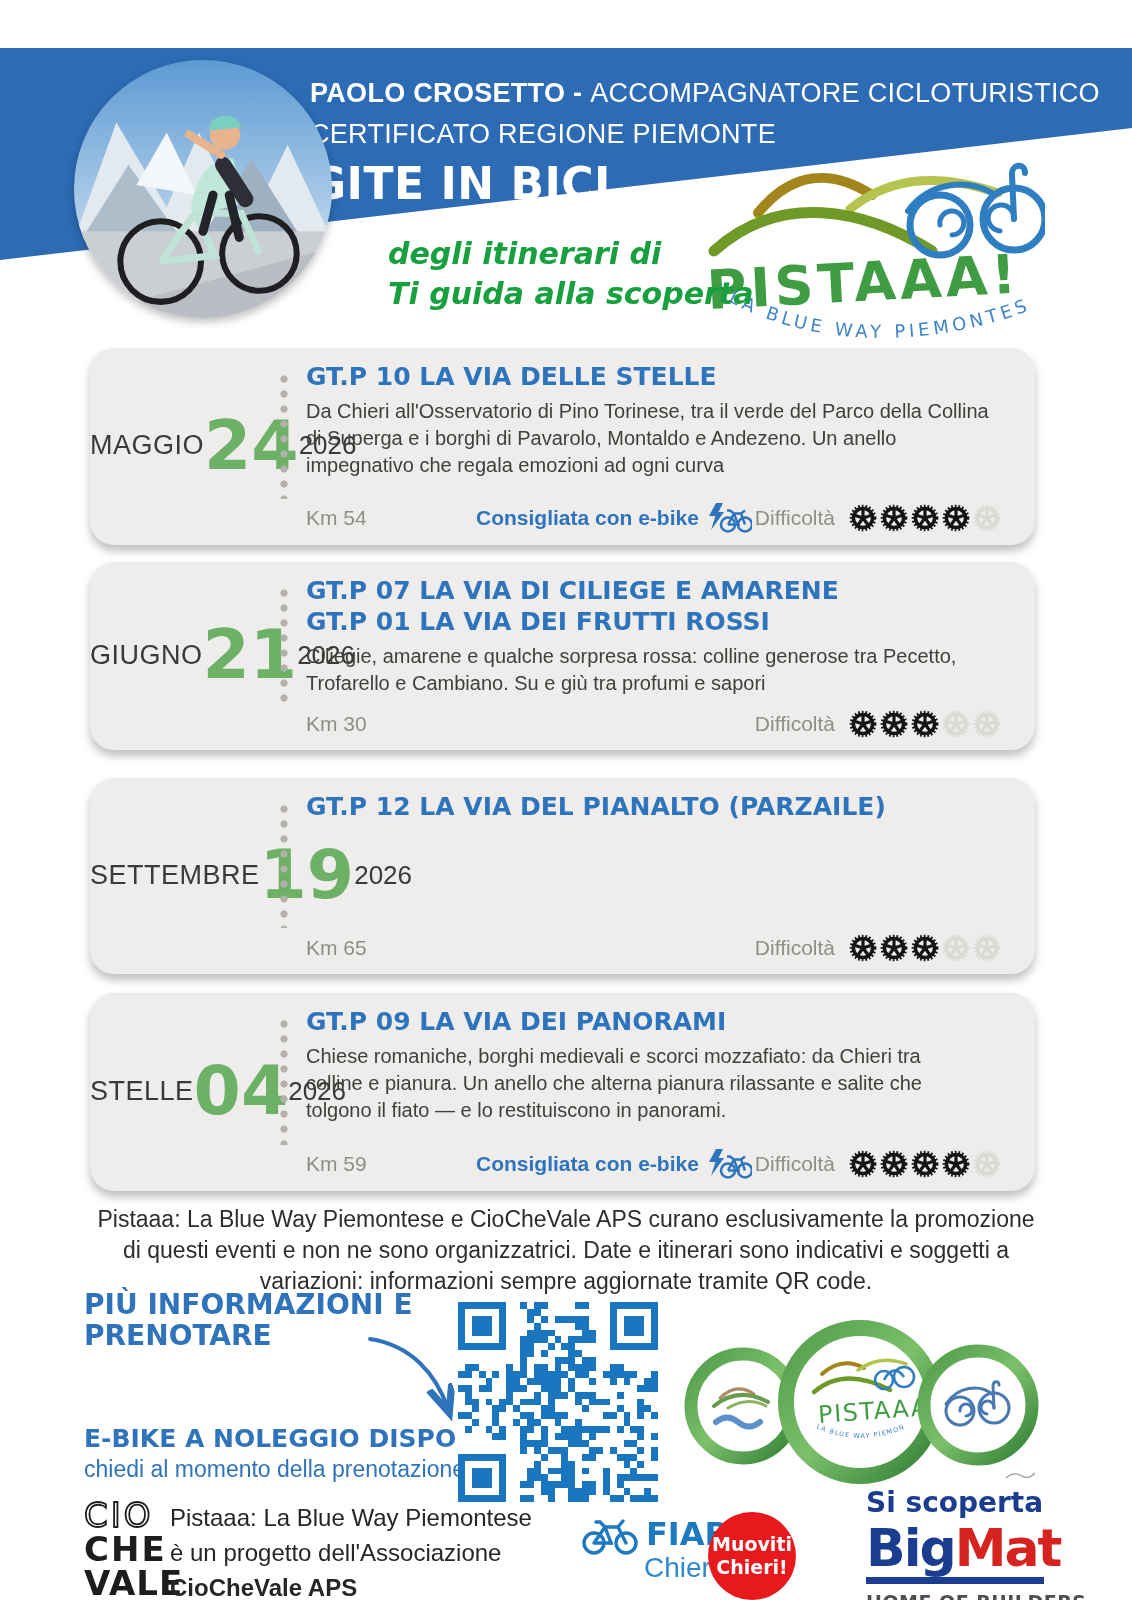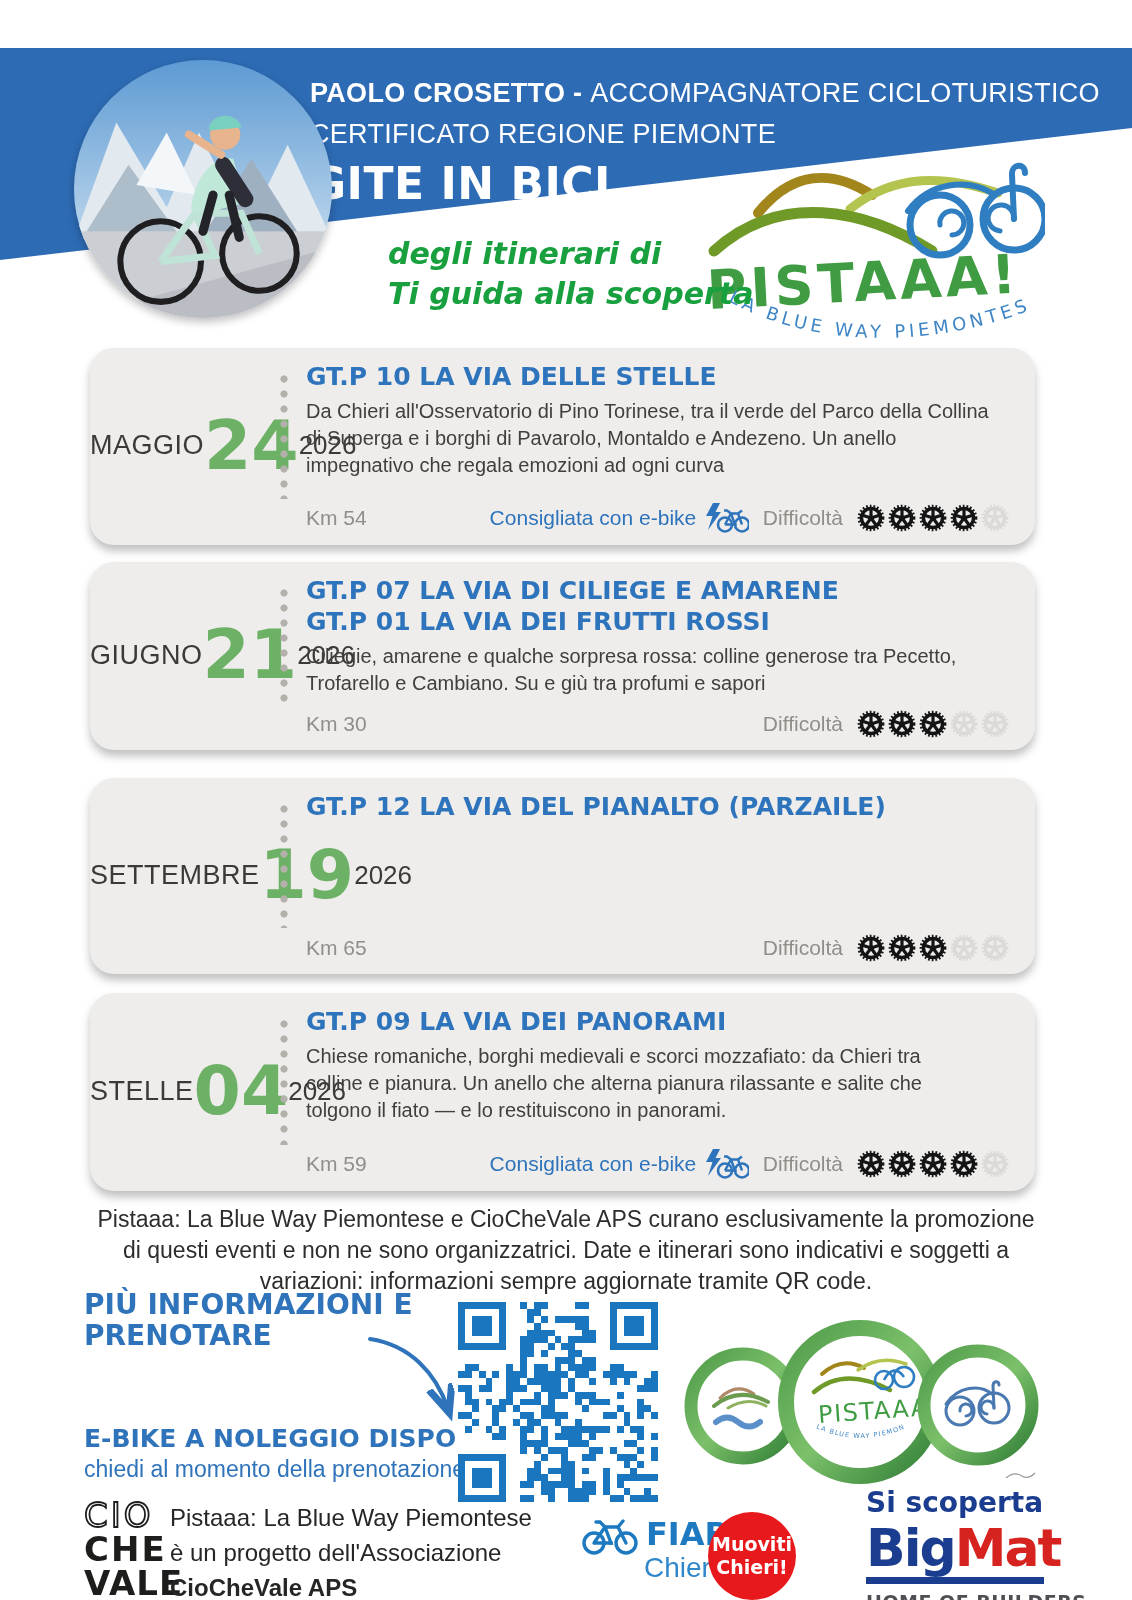--- a/index.html
+++ b/index.html
@@ -35,24 +35,24 @@
   .month{font-size:27px;color:#3b3a38;letter-spacing:.5px;}
   .day{font-family:"DejaVu Sans",sans-serif;font-size:68px;font-weight:800;color:#6db167;line-height:70px;}
   .year{font-size:26px;color:#3b3a38;}
   .dotcol{width:8px;flex:0 0 8px;margin:26px 6px 46px 0;
           background-image:radial-gradient(circle at 4px 5px,#b4b1ac 3.3px,rgba(0,0,0,0) 3.9px);
           background-size:8px 15px;background-repeat:repeat-y;}
   .content{flex:1;position:relative;padding:13px 26px 12px 12px;}
   .etitle{font-family:"DejaVu Sans",sans-serif;font-size:25px;font-weight:700;color:#2e74bc;line-height:31px;}
   .edesc{font-size:20px;color:#403f3c;line-height:27px;margin-top:6px;}
   .c4 .edesc{max-width:648px;}
-  .efoot{position:absolute;left:12px;right:26px;bottom:12px;display:flex;align-items:center;}
+  .efoot{position:absolute;left:12px;right:34px;bottom:12px;display:flex;align-items:center;}
   .km{font-size:21px;color:#8f8e89;flex:0 0 170px;}
-  .ebikewrap{flex:1;display:flex;justify-content:center;align-items:center;gap:7px;
-             color:#2e74bc;font-size:21px;font-weight:400;}
+  .ebikewrap{flex:1;display:flex;align-items:center;gap:7px;
+             color:#2e74bc;font-size:21px;font-weight:700;}
   .ebike-ic{width:46px;height:30px;color:#2e74bc;}
   .dlabel{font-size:21px;color:#8f8e89;margin-right:14px;}
   .gears{display:flex;gap:3px;}
   .gear{width:28px;height:28px;color:#dcdad6;}
   .gear.on{color:#141414;}
 
   
   .disclaimer{position:absolute;top:1156px;left:50%;transform:translateX(-50%);width:956px;
               text-align:center;font-size:23px;line-height:31px;color:#2e2d2b;}
 

